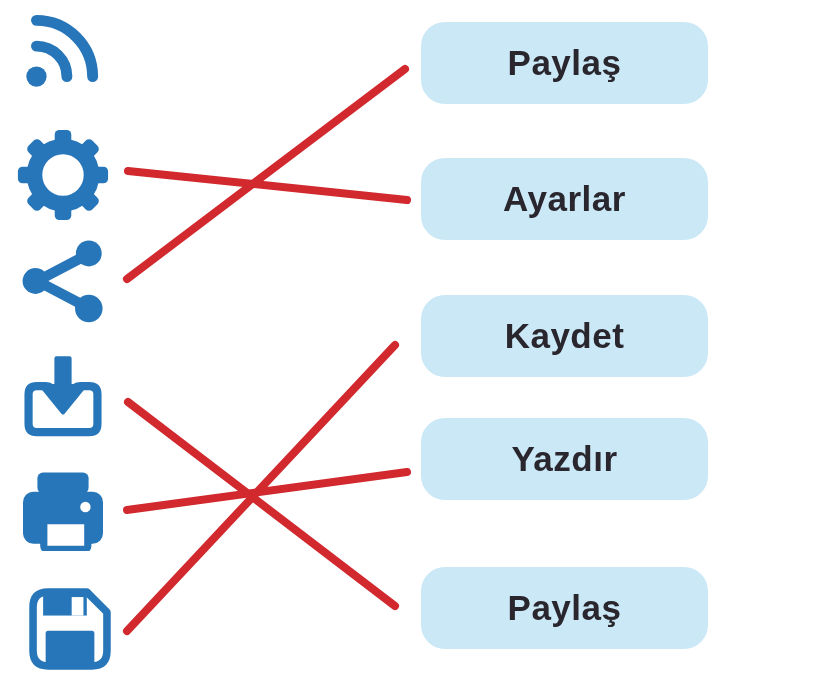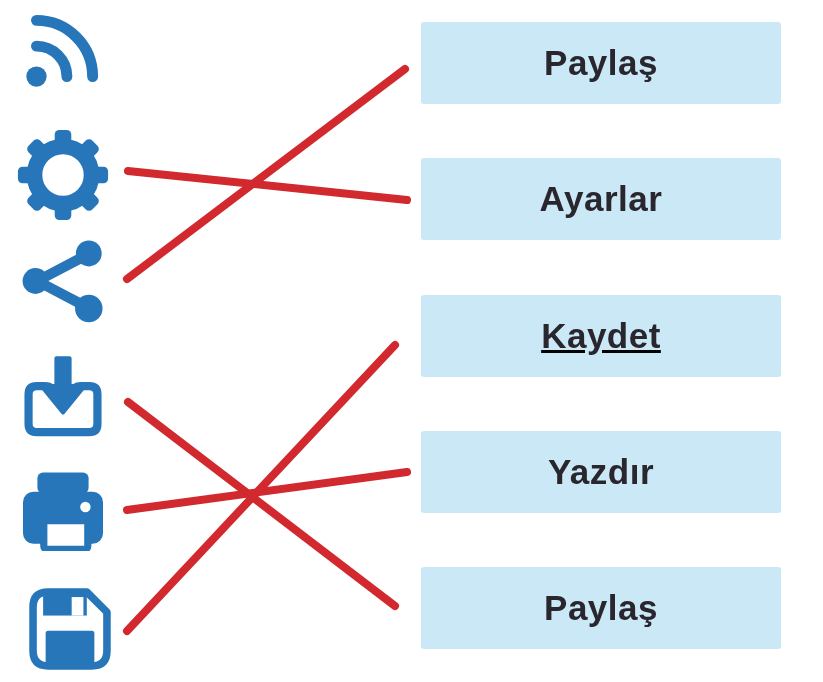--- a/index.html
+++ b/index.html
@@ -39,39 +39,39 @@
   .icon svg { display: block; width: 100%; height: 100%; }
   .icon-wifi    { left: 24px;  top: 10px;  width: 78px; height: 80px; }
   .icon-gear    { left: 17px;  top: 129px; width: 92px; height: 92px; }
   .icon-share   { left: 20px;  top: 238px; width: 86px; height: 86px; }
   .icon-download{ left: 22px;  top: 355px; width: 82px; height: 82px; }
   .icon-printer { left: 20px;  top: 471px; width: 86px; height: 80px; }
   .icon-floppy  { left: 28px;  top: 587px; width: 84px; height: 84px; }
   .label-box {
     position: absolute;
     left: 421px;
-    width: 360px;
+    width: 287px;
     height: 82px;
     background: var(--box-bg);
-    border-radius: 3px;
+    border-radius: 24px;
     display: flex;
     align-items: center;
     justify-content: center;
     z-index: 1;
   }
   .label-box .label-text {
     font-size: 35px;
     font-weight: 700;
     color: var(--label-text);
     letter-spacing: 0.5px;
   }
   .box-1 { top: 22px; }
   .box-2 { top: 158px; justify-content: center; }
-  .box-3 { top: 295px; text-decoration: underline; }
-  .box-4 { top: 431px; text-align: right; }
+  .box-3 { top: 295px; }
+  .box-4 { top: 418px; text-align: right; }
   .box-5 { top: 567px; }
 </style>
 </head>
 <body>
 
 <div class="canvas">
 
   <svg class="lines-overlay" viewBox="0 0 823 682">
     <line x1="127" y1="279" x2="405" y2="69"></line>
     <line x1="128" y1="171" x2="407" y2="200"></line>

